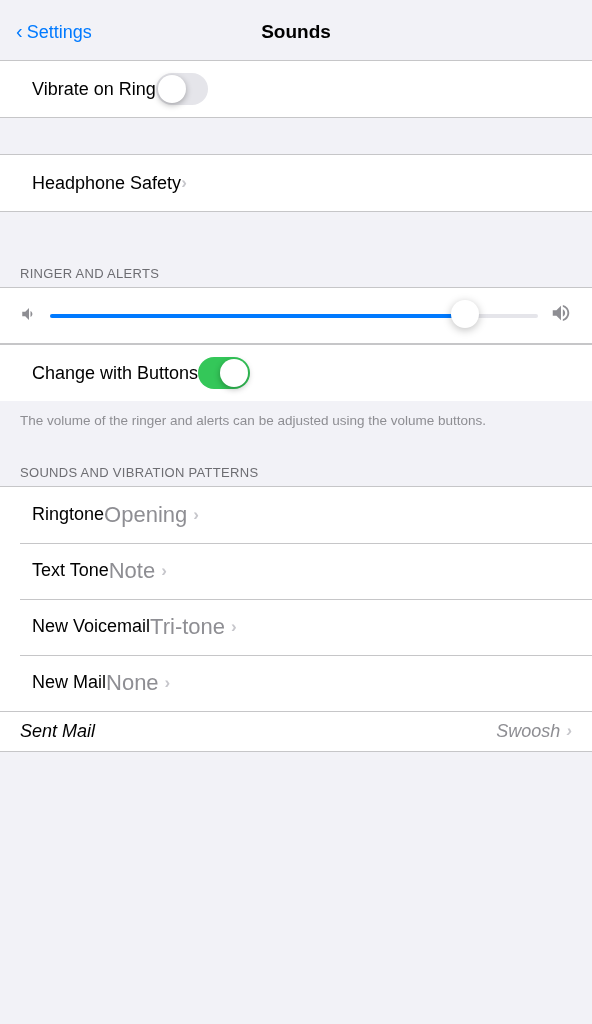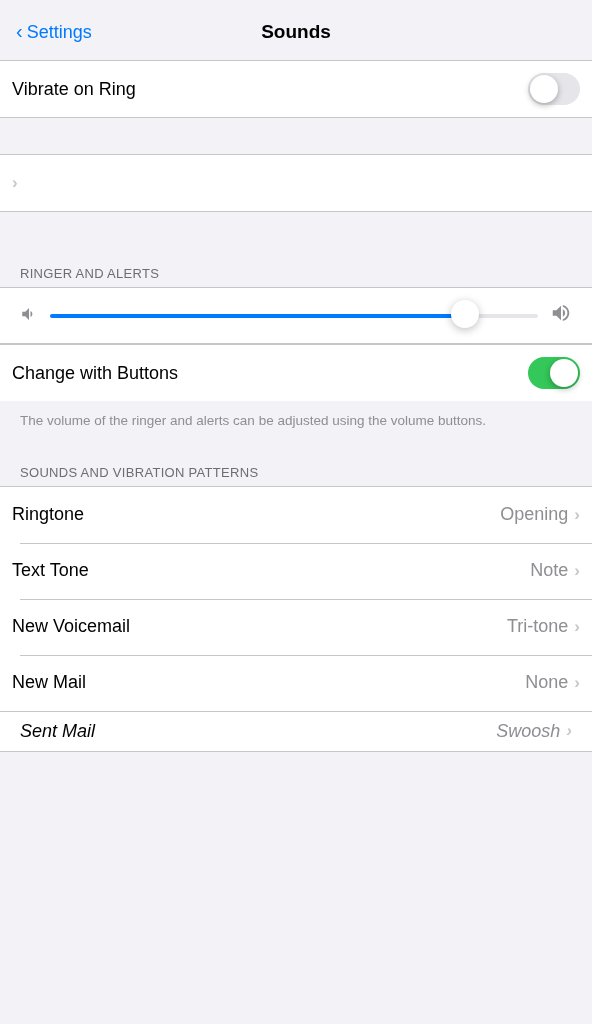--- a/index.html
+++ b/index.html
@@ -64,22 +64,21 @@
     .section-body {
       background: #fff;
       border-top: 0.5px solid #c6c6c8;
       border-bottom: 0.5px solid #c6c6c8;
     }
 
     
     .row {
       display: flex;
       align-items: center;
-      justify-content: space-between;
-      padding: 0 12px;
+      padding: 0 32px;
       min-height: 56px;
       background: #fff;
       position: relative;
     }
     .row + .row::before {
       content: '';
       position: absolute;
       top: 0;
       left: 20px;
       right: 0;
@@ -90,21 +89,21 @@
       font-size: 18px;
       font-weight: 400;
       color: #000;
     }
     .row-right {
       display: flex;
       align-items: center;
       gap: 6px;
     }
     .row-value {
-      font-size: 18px;
+      font-size: 22px;
       color: #8e8e93;
     }
     .chevron-icon {
       color: #c7c7cc;
       font-size: 17px;
       font-weight: 600;
     }
 
     
     .toggle {
@@ -245,20 +244,21 @@
       </div>
     </div>
   </div>
 </div>
 
 <div class="divider-section"></div>
 
 <div class="section">
   <div class="section-body">
     <div class="row">
+      <span class="row-label">Headphone Safety</span>
       <div class="row-right">
         <span class="chevron-icon">›</span>
       </div>
     </div>
   </div>
 </div>
 
 <div class="divider-section"></div>
 
 <div class="section">

